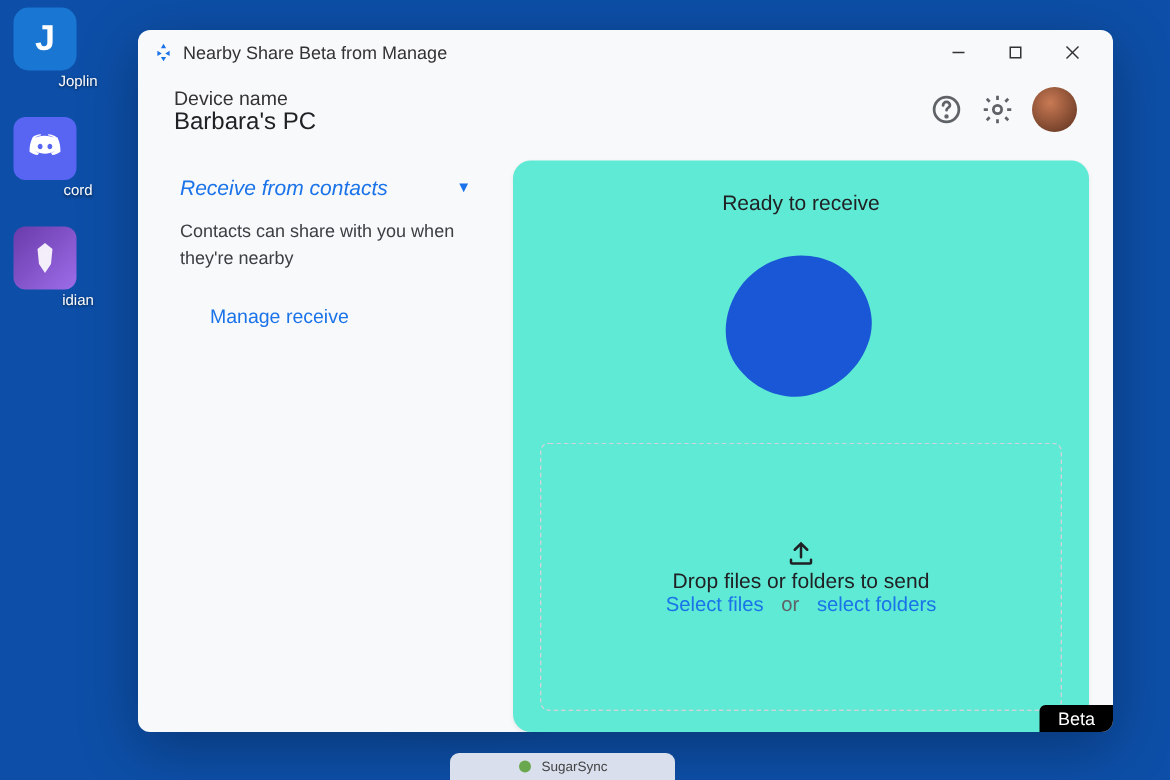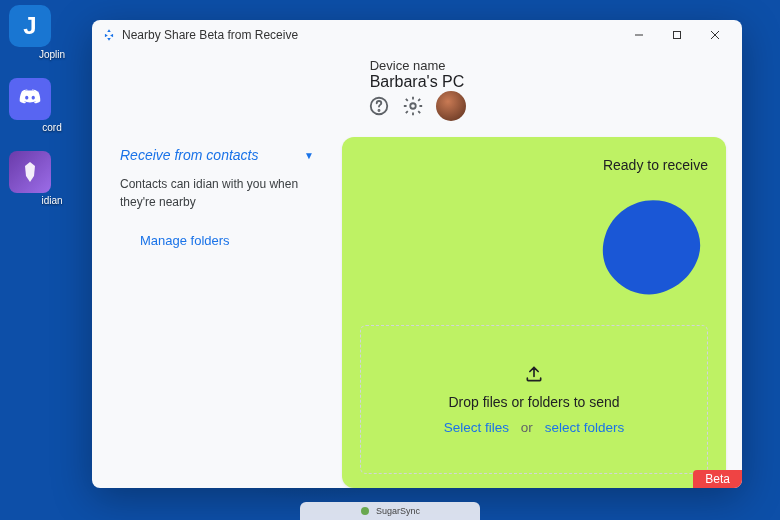--- a/index.html
+++ b/index.html
@@ -44,69 +44,68 @@
       height: 30px;
       display: flex; align-items: center;
       padding: 0 8px 0 10px;
       font-size: 12px; color: #333;
     }
     .titlebar-icon { width:14px; height:14px; margin-right:6px; }
     .titlebar-spacer { flex: 1; }
     .win-btn { width: 38px; height: 30px; display:flex; align-items:center; justify-content:center; color:#333; }
 
     .header {
-      display: flex; align-items: center;
+      display: flex; align-items: flex-start;
       padding: 8px 24px 16px 24px;
-      flex-direction: column;
     }
     .device-block { flex: 1; }
     .device-label { font-size: 13px; color: #333; }
     .device-name { font-size: 16px; color: #202124; font-weight: 400; }
     .header-icons { display:flex; align-items:center; gap:12px; }
     .hdr-icon { width:22px; height:22px; color:#5f6368; }
     .avatar { width:30px; height:30px; border-radius:50%; background: radial-gradient(circle at 40% 35%, #c97a54, #5a2f1d); }
 
     .body { flex:1; display:flex; padding: 0 16px 0 20px; gap: 0; }
     .left-panel { width: 230px; padding: 6px 8px 0 8px; }
     .dropdown {
       display:flex; align-items:center; justify-content:space-between;
       width: 200px; padding: 4px 6px 4px 0;
       color:#1a73e8; font-size:14px; font-weight:500;font-style:italic;
     }
     .dropdown-caret { font-size:10px; color:#1a73e8; margin-left:12px; }
     .desc { font-size:12px; color:#3c4043; margin-top:8px; line-height:1.5; max-width:200px; }
     .manage { color:#1a73e8; font-size:13px; font-weight:500; margin:22px 0 0 20px; display:inline-block; }
 
     .right-panel {
-      flex:1; background:#bef264; border-radius:12px;
-      display:flex; flex-direction:column; align-items:flex-end;
+      flex:1; background:#5eead4; border-radius:12px;
+      display:flex; flex-direction:column; align-items:center;
       padding: 20px 18px 14px 18px;
       box-shadow: 0 1px 3px rgba(0,0,0,0.08);
     }
     .ready { font-size:14px; color:#202124; margin-bottom:20px; }
     .blob { width:110px; height:110px; margin-bottom: 22px; }
     .dropzone {
       width:100%; flex:1;
       border: 1.5px dashed #d0d4da; border-radius:6px;
       display:flex; flex-direction:column; align-items:center; justify-content:center;
-      padding: 18px 10px; gap:10px;
+      padding: 18px 10px; 
     }
     .upload-icon { width:20px; height:20px; color:#202124; }
     .drop-text { font-size:14px; color:#202124; }
     .select-row { font-size:13.5px; }
     .select-row .link { color:#1a73e8; font-weight:500; }
     .select-row .or { color:#5f6368; margin:0 8px; }
 
     .beta-badge {
       position:absolute; right:0; bottom:0;
-      background:#ef4444; color:white; font-size:12px;
+      background:#000000; color:white; font-size:12px;
       padding:2px 12px; border-top-left-radius:4px;
     }
     .taskbar {
-      position:absolute; left:300px; bottom:0; width:180px; height:18px;
+      position:absolute; left:300px; bottom:0; width:150px; height:18px;
       background: rgba(240,240,245,0.9); border-radius:6px 6px 0 0;
       display:flex; align-items:center; justify-content:center; gap:6px;
       font-size:9px; color:#444;
     }
   </style>
 </head>
 <body>
 
 <div class="desktop-bg"></div>
 
@@ -131,21 +130,21 @@
     </div>
     <span>idian</span>
   </div>
 </div>
 
 <div class="window">
   <div class="titlebar">
     <svg class="titlebar-icon" viewBox="0 0 24 24" fill="#1a73e8">
         <path d="M12 2l3 5h-6zM5 10l5 3-5 3zM19 10l-5 3 5 3zM12 22l-3-5h6z"></path>
       </svg>
-    <span>Nearby Share Beta from Receive</span>
+    <span>Nearby Share Beta from Manage</span>
     <div class="titlebar-spacer"></div>
     <div class="win-btn">
         <svg width="10" height="10" viewBox="0 0 10 10">
           <line x1="1" y1="5" x2="9" y2="5" stroke="currentColor" stroke-width="1"></line>
         </svg>
       </div>
     <div class="win-btn">
         <svg width="10" height="10" viewBox="0 0 10 10">
           <rect x="1.5" y="1.5" width="7" height="7" fill="none" stroke="currentColor" stroke-width="1"></rect>
         </svg>
@@ -180,22 +179,22 @@
       <div class="avatar"></div>
     </div>
   </div>
 
   <div class="body">
     <div class="left-panel">
       <div class="dropdown">
         <span>Receive from contacts</span>
         <span class="dropdown-caret">▼</span>
       </div>
-      <div class="desc">Contacts can idian with you when they're nearby</div>
-      <a class="manage">Manage folders</a>
+      <div class="desc">Contacts can share with you when they're nearby</div>
+      <a class="manage">Manage receive</a>
     </div>
 
     <div class="right-panel">
       <div class="ready">Ready to receive</div>
       <svg class="blob" viewBox="0 0 120 120">
         <path fill="#1a57d6" d="M60 8c18 0 34 8 44 24 8 13 10 28 4 42-7 18-24 32-44 36-16 3-34-3-46-16C6 82 2 64 8 46 16 22 38 8 60 8z"></path>
       </svg>
       <div class="dropzone">
         <svg class="upload-icon" viewBox="0 0 24 24" fill="none" stroke="currentColor" stroke-width="2" stroke-linecap="round">
             <path d="M12 15V4M7 9l5-5 5 5M4 17v2a1 1 0 001 1h14a1 1 0 001-1v-2"></path>

